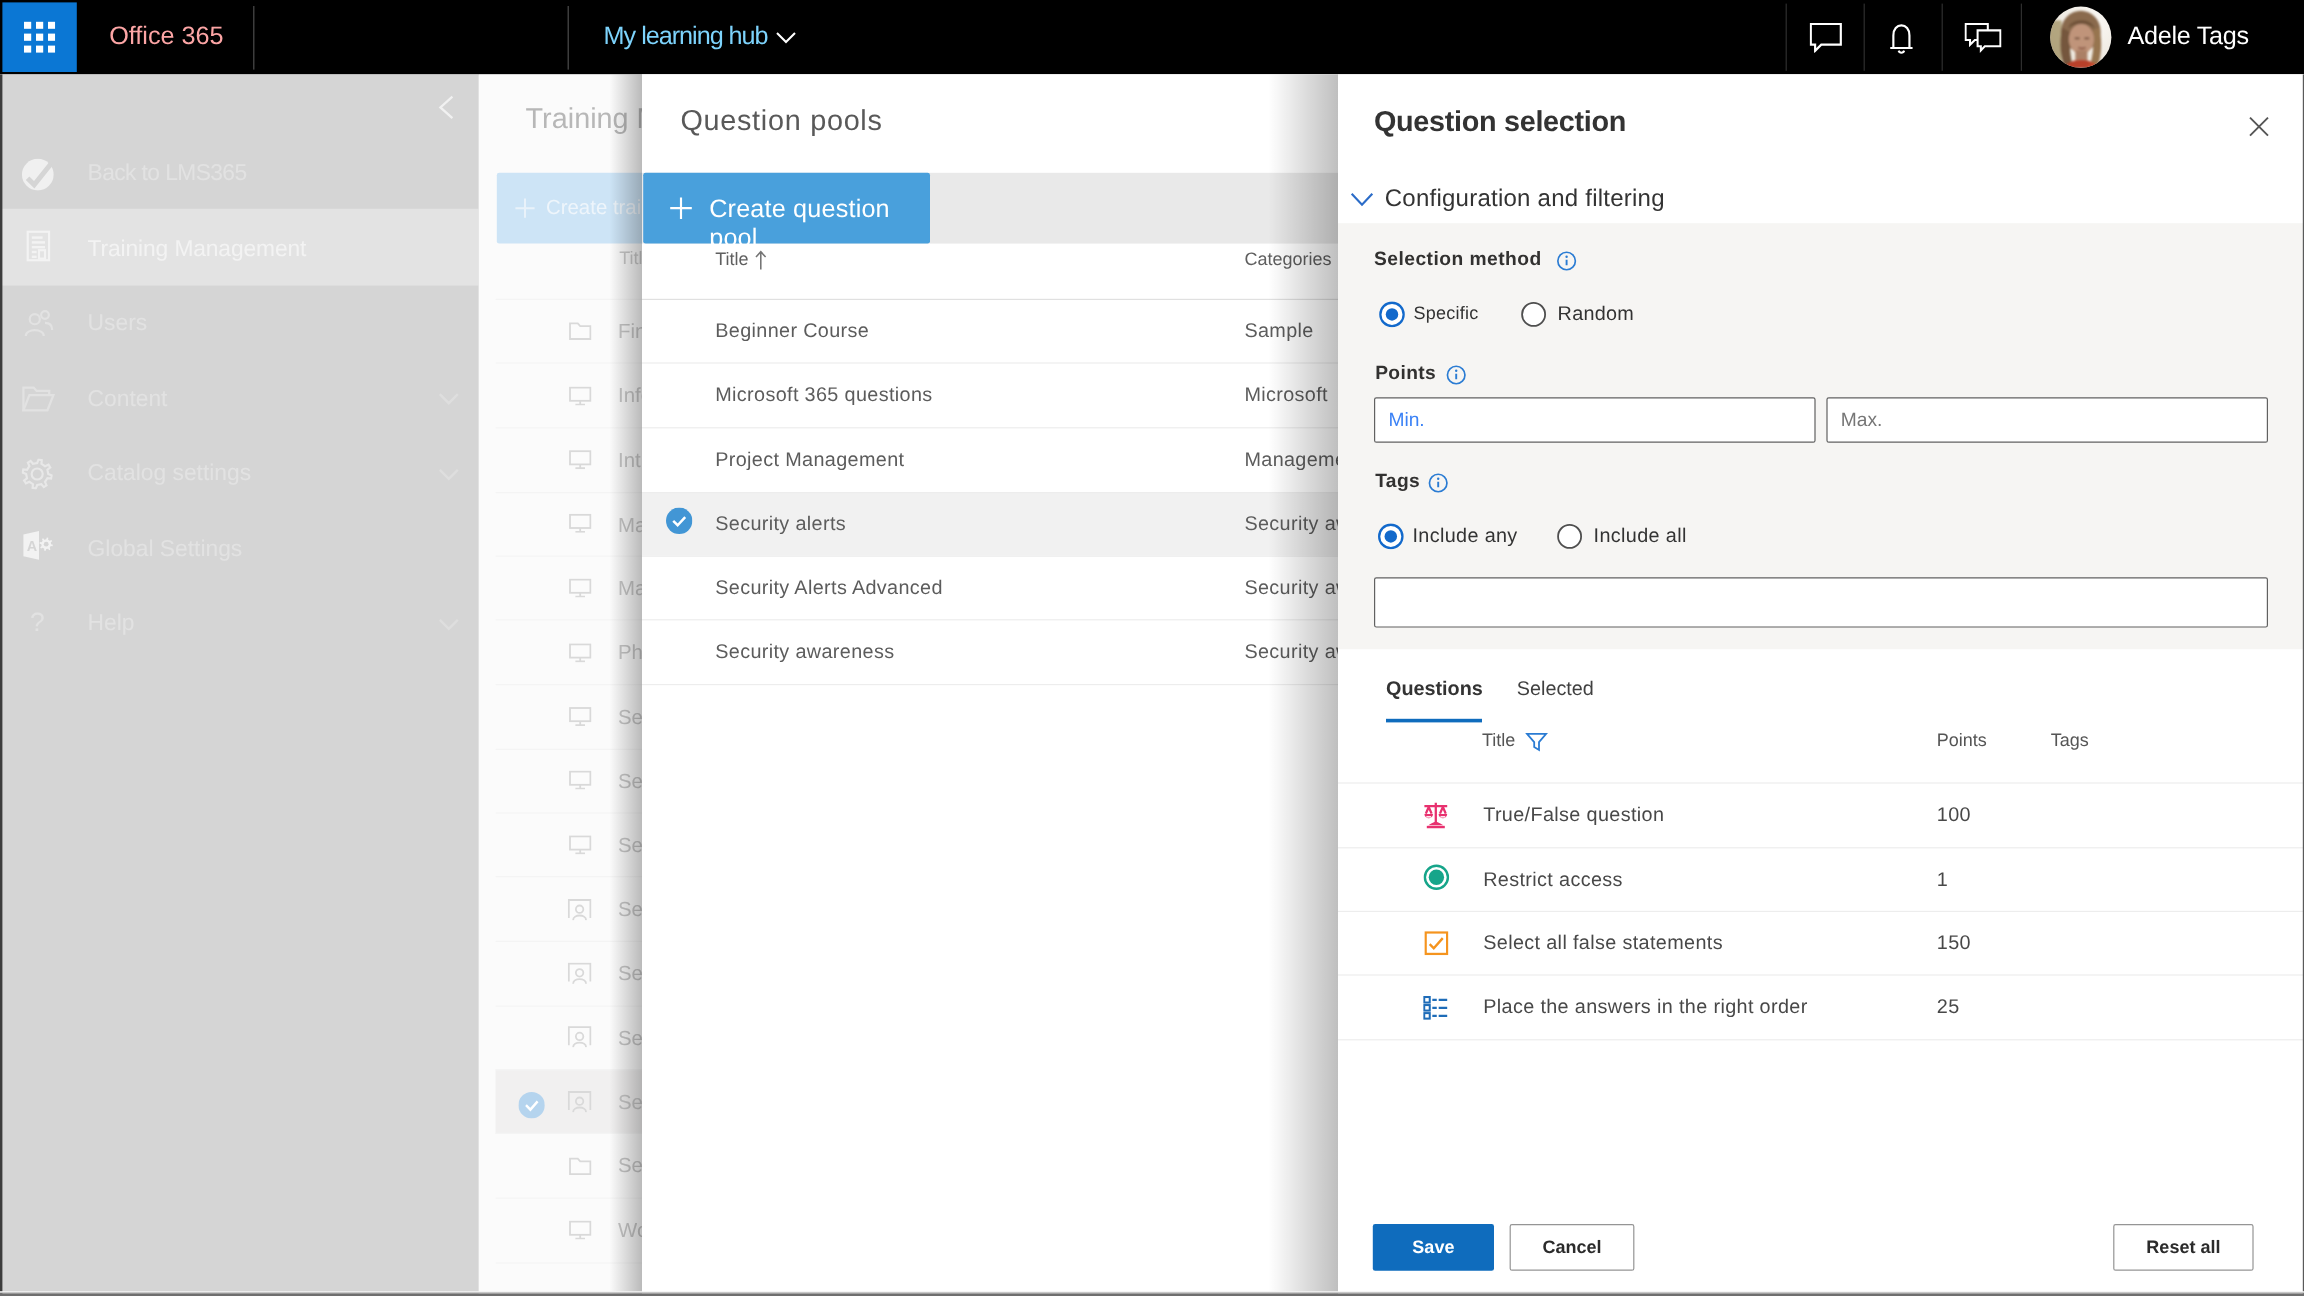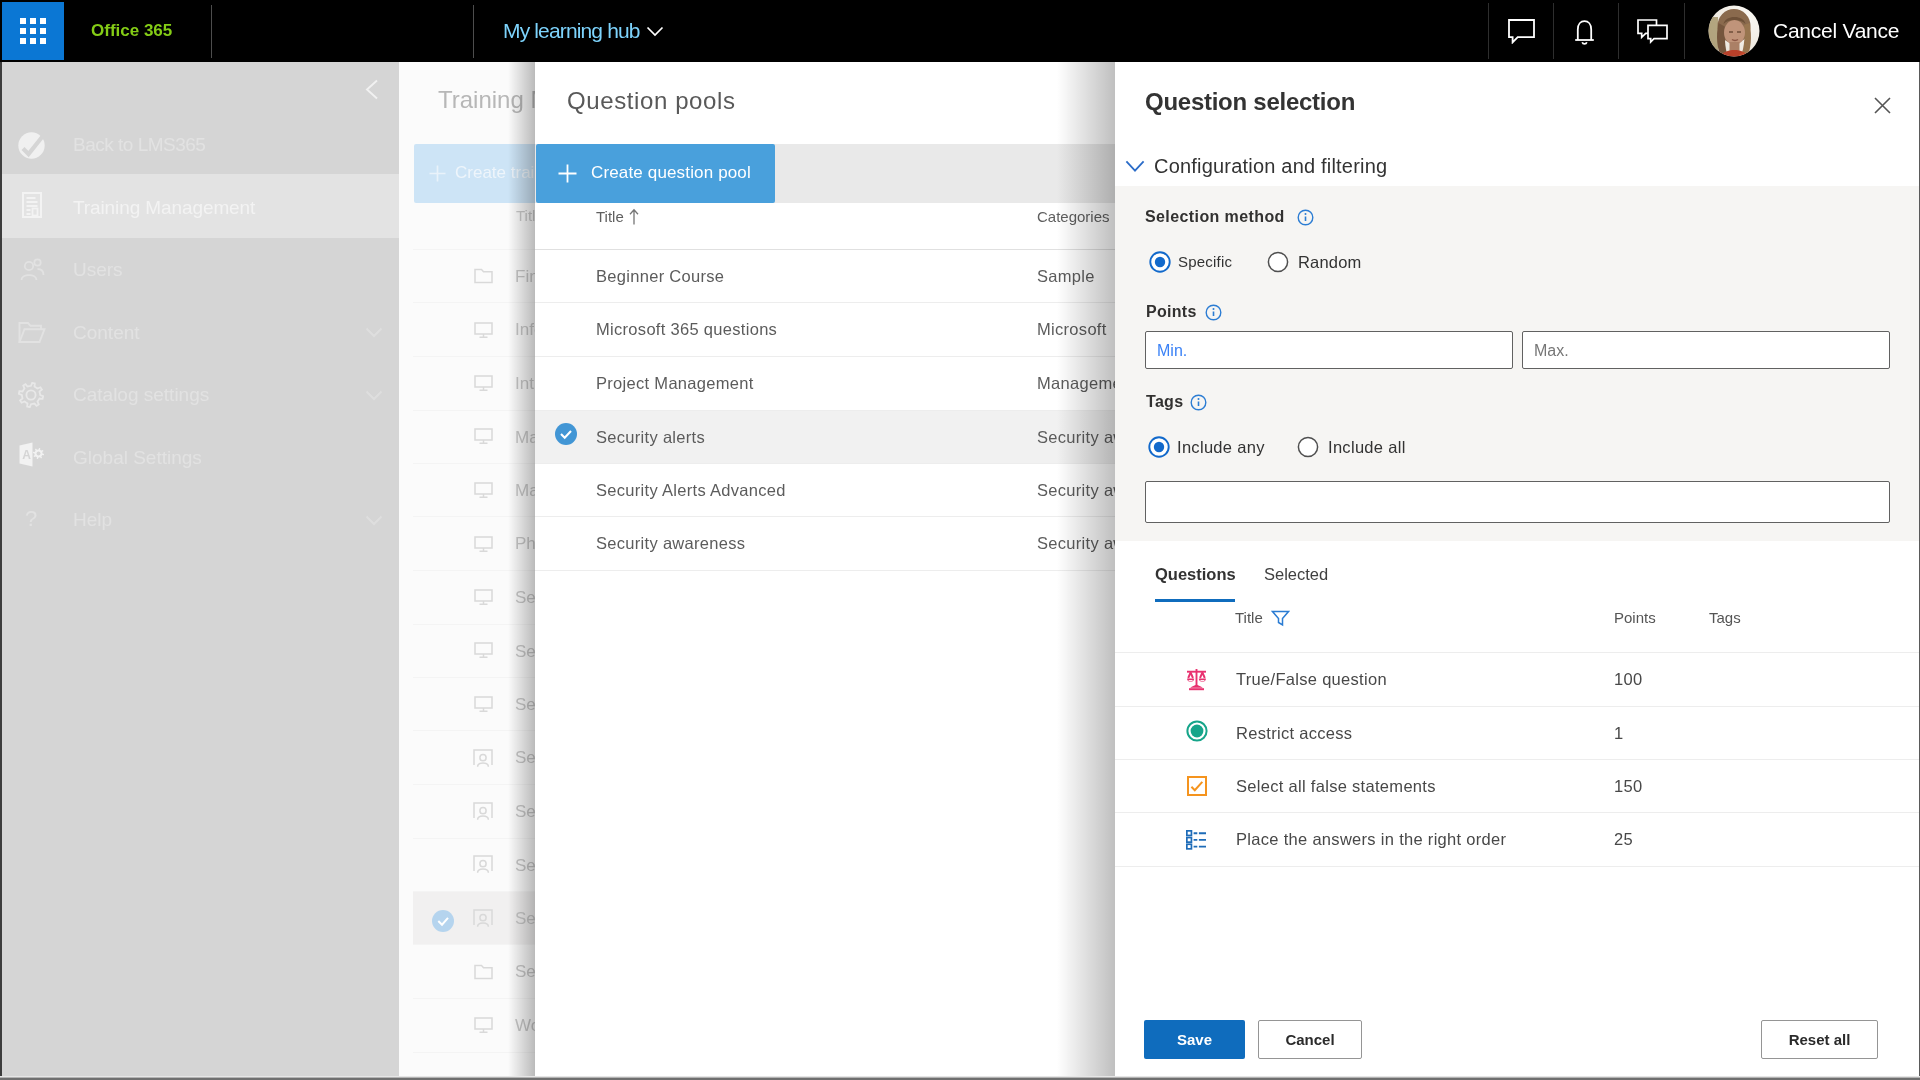--- a/index.html
+++ b/index.html
@@ -19,21 +19,21 @@
         <rect x="10" y="0" width="6" height="6"></rect>
         <rect x="20" y="0" width="6" height="6"></rect>
       <rect x="0" y="10" width="6" height="6"></rect>
         <rect x="10" y="10" width="6" height="6"></rect>
         <rect x="20" y="10" width="6" height="6"></rect>
       <rect x="0" y="20" width="6" height="6"></rect>
         <rect x="10" y="20" width="6" height="6"></rect>
         <rect x="20" y="20" width="6" height="6"></rect>
     </g>
   </svg>
-  <div class="abs" style="left:91px;top:0;height:62px;line-height:62px;color:#84cc16;font-size:17px;font-weight:700;letter-spacing:0px;">Office 365</div>
+  <div class="abs" style="left:91px;top:0;height:62px;line-height:62px;color:#fca5a5;font-size:21px;font-weight:400;letter-spacing:0px;">Office 365</div>
   <div class="abs" style="left:211px;top:5px;width:1px;height:53px;background:#4d4d4d;"></div>
   <div class="abs" style="left:473px;top:5px;width:1px;height:53px;background:#4d4d4d;"></div>
   <div class="abs" style="left:503px;top:0;height:62px;line-height:62px;color:#7dd3fc;font-size:21px;font-weight:400;letter-spacing:-0.85px;">My learning hub</div>
   <svg class="abs" style="left:646px;top:26px;" width="18" height="11" viewBox="0 0 18 11">
     <polyline points="1.5,1.5 9,9 16.5,1.5" fill="none" stroke="#fff" stroke-width="1.7"></polyline>
   </svg>
   <div class="abs" style="left:1488px;top:3px;width:1px;height:56px;background:#2e2e2e;"></div>
   <div class="abs" style="left:1553px;top:3px;width:1px;height:56px;background:#2e2e2e;"></div>
   <div class="abs" style="left:1618px;top:3px;width:1px;height:56px;background:#2e2e2e;"></div>
   <div class="abs" style="left:1684px;top:3px;width:1px;height:56px;background:#2e2e2e;"></div>
@@ -77,21 +77,21 @@
       <ellipse cx="26.5" cy="27.5" rx="10.5" ry="12.5" fill="#c0947a"></ellipse>
       <path d="M15.5 19 C17 9.5 36 9.5 37.5 19 C33 13.5 20 13.5 15.5 19 Z" fill="#6e5138"></path>
       <path d="M21.5 37 L31.5 37 L31.5 46 L21.5 46 Z" fill="#ab8066"></path>
       <path d="M12 52 C16 42.5 37 42.5 40 52 Z" fill="#b8402b"></path>
       <path d="M30 52 C32 47 36 46 38.5 48 L38.5 52 Z" fill="#d8593058"></path>
       <path d="M21 27 L25 27 M29 27 L33 27" stroke="#6e4c38" stroke-width="1.4"></path>
       <path d="M24 34.5 C25.5 35.7 28.5 35.7 30 34.5" stroke="#8a5744" stroke-width="1.5" fill="none"></path>
       </g>
     </g>
   </svg>
-  <div class="abs" style="left:1773px;top:0;height:62px;line-height:62px;color:#fff;font-size:21px;font-weight:400;letter-spacing:-0.25px;">Cancel Vance</div>
+  <div class="abs" style="left:1773px;top:0;height:62px;line-height:62px;color:#fff;font-size:21px;font-weight:400;letter-spacing:-0.25px;">Adele Tags</div>
 </div>
 
 <div class="abs" id="sidebar" style="left:0;top:62px;width:399px;height:1018px;background:#d5d5d5;overflow:hidden;">
   <svg class="abs" style="left:365px;top:17px;" width="14" height="22" viewBox="0 0 14 22">
     <polyline points="12,1.5 2,10.5 12,19.5" fill="none" stroke="#f1f1f1" stroke-width="1.9"></polyline>
   </svg>
 
   <div class="abs" style="left:0;top:112px;width:399px;height:64px;background:#e3e3e3;"></div>
 
   <svg class="abs" style="left:18px;top:70px;" width="27" height="27" viewBox="0 0 27 27">
@@ -273,21 +273,21 @@
   <div class="abs" style="left:14px;top:990px;width:127px;height:1px;background:#f4f4f4;"></div>
 </div>
 
 <div class="abs" id="modal" style="left:535px;top:62px;width:580px;height:1018px;background:#fff;overflow:hidden;">
   <div class="abs" style="left:32px;top:25px;font-size:24px;color:#595959;letter-spacing:0.6px;">Question pools</div>
   <div class="abs" style="left:0;top:82px;width:580px;height:59px;background:#e9e9e9;"></div>
   <div class="abs" style="left:1px;top:82px;width:239px;height:59px;background:#49a0dc;border-radius:2px;color:#fff;">
     <svg class="abs" style="left:22px;top:20px;" width="19" height="19" viewBox="0 0 19 19">
         <path d="M9.5 0.5 V18.5 M0.5 9.5 H18.5" stroke="#fff" stroke-width="1.8"></path>
       </svg>
-    <span class="abs" style="left:55px;top:19px;font-size:17px;letter-spacing:0.15px;">Create question pool</span>
+    <span class="abs" style="left:55px;top:19px;font-size:21px;letter-spacing:0.15px;">Create question pool</span>
   </div>
   <div class="abs" style="left:61px;top:146px;font-size:15px;color:#5f5f5f;">Title</div>
   <svg class="abs" style="left:93px;top:146px;" width="12" height="17" viewBox="0 0 12 17">
       <path d="M6 16.5 V2 M2 6.2 L6 1.8 L10 6.2" fill="none" stroke="#757575" stroke-width="1.3"></path>
     </svg>
   <div class="abs" style="left:502px;top:146px;font-size:15px;color:#5f5f5f;">Categories</div>
   <div class="abs" style="left:0;top:187px;width:580px;height:1px;background:#e0e0e0;"></div>
   <div class="abs" style="left:0;top:348px;width:580px;height:53px;background:#f1f1f1;"></div>
   <svg class="abs" style="left:20px;top:361px;" width="22" height="22" viewBox="0 0 22 22">
       <circle cx="11" cy="11" r="11" fill="#4296d5"></circle>

